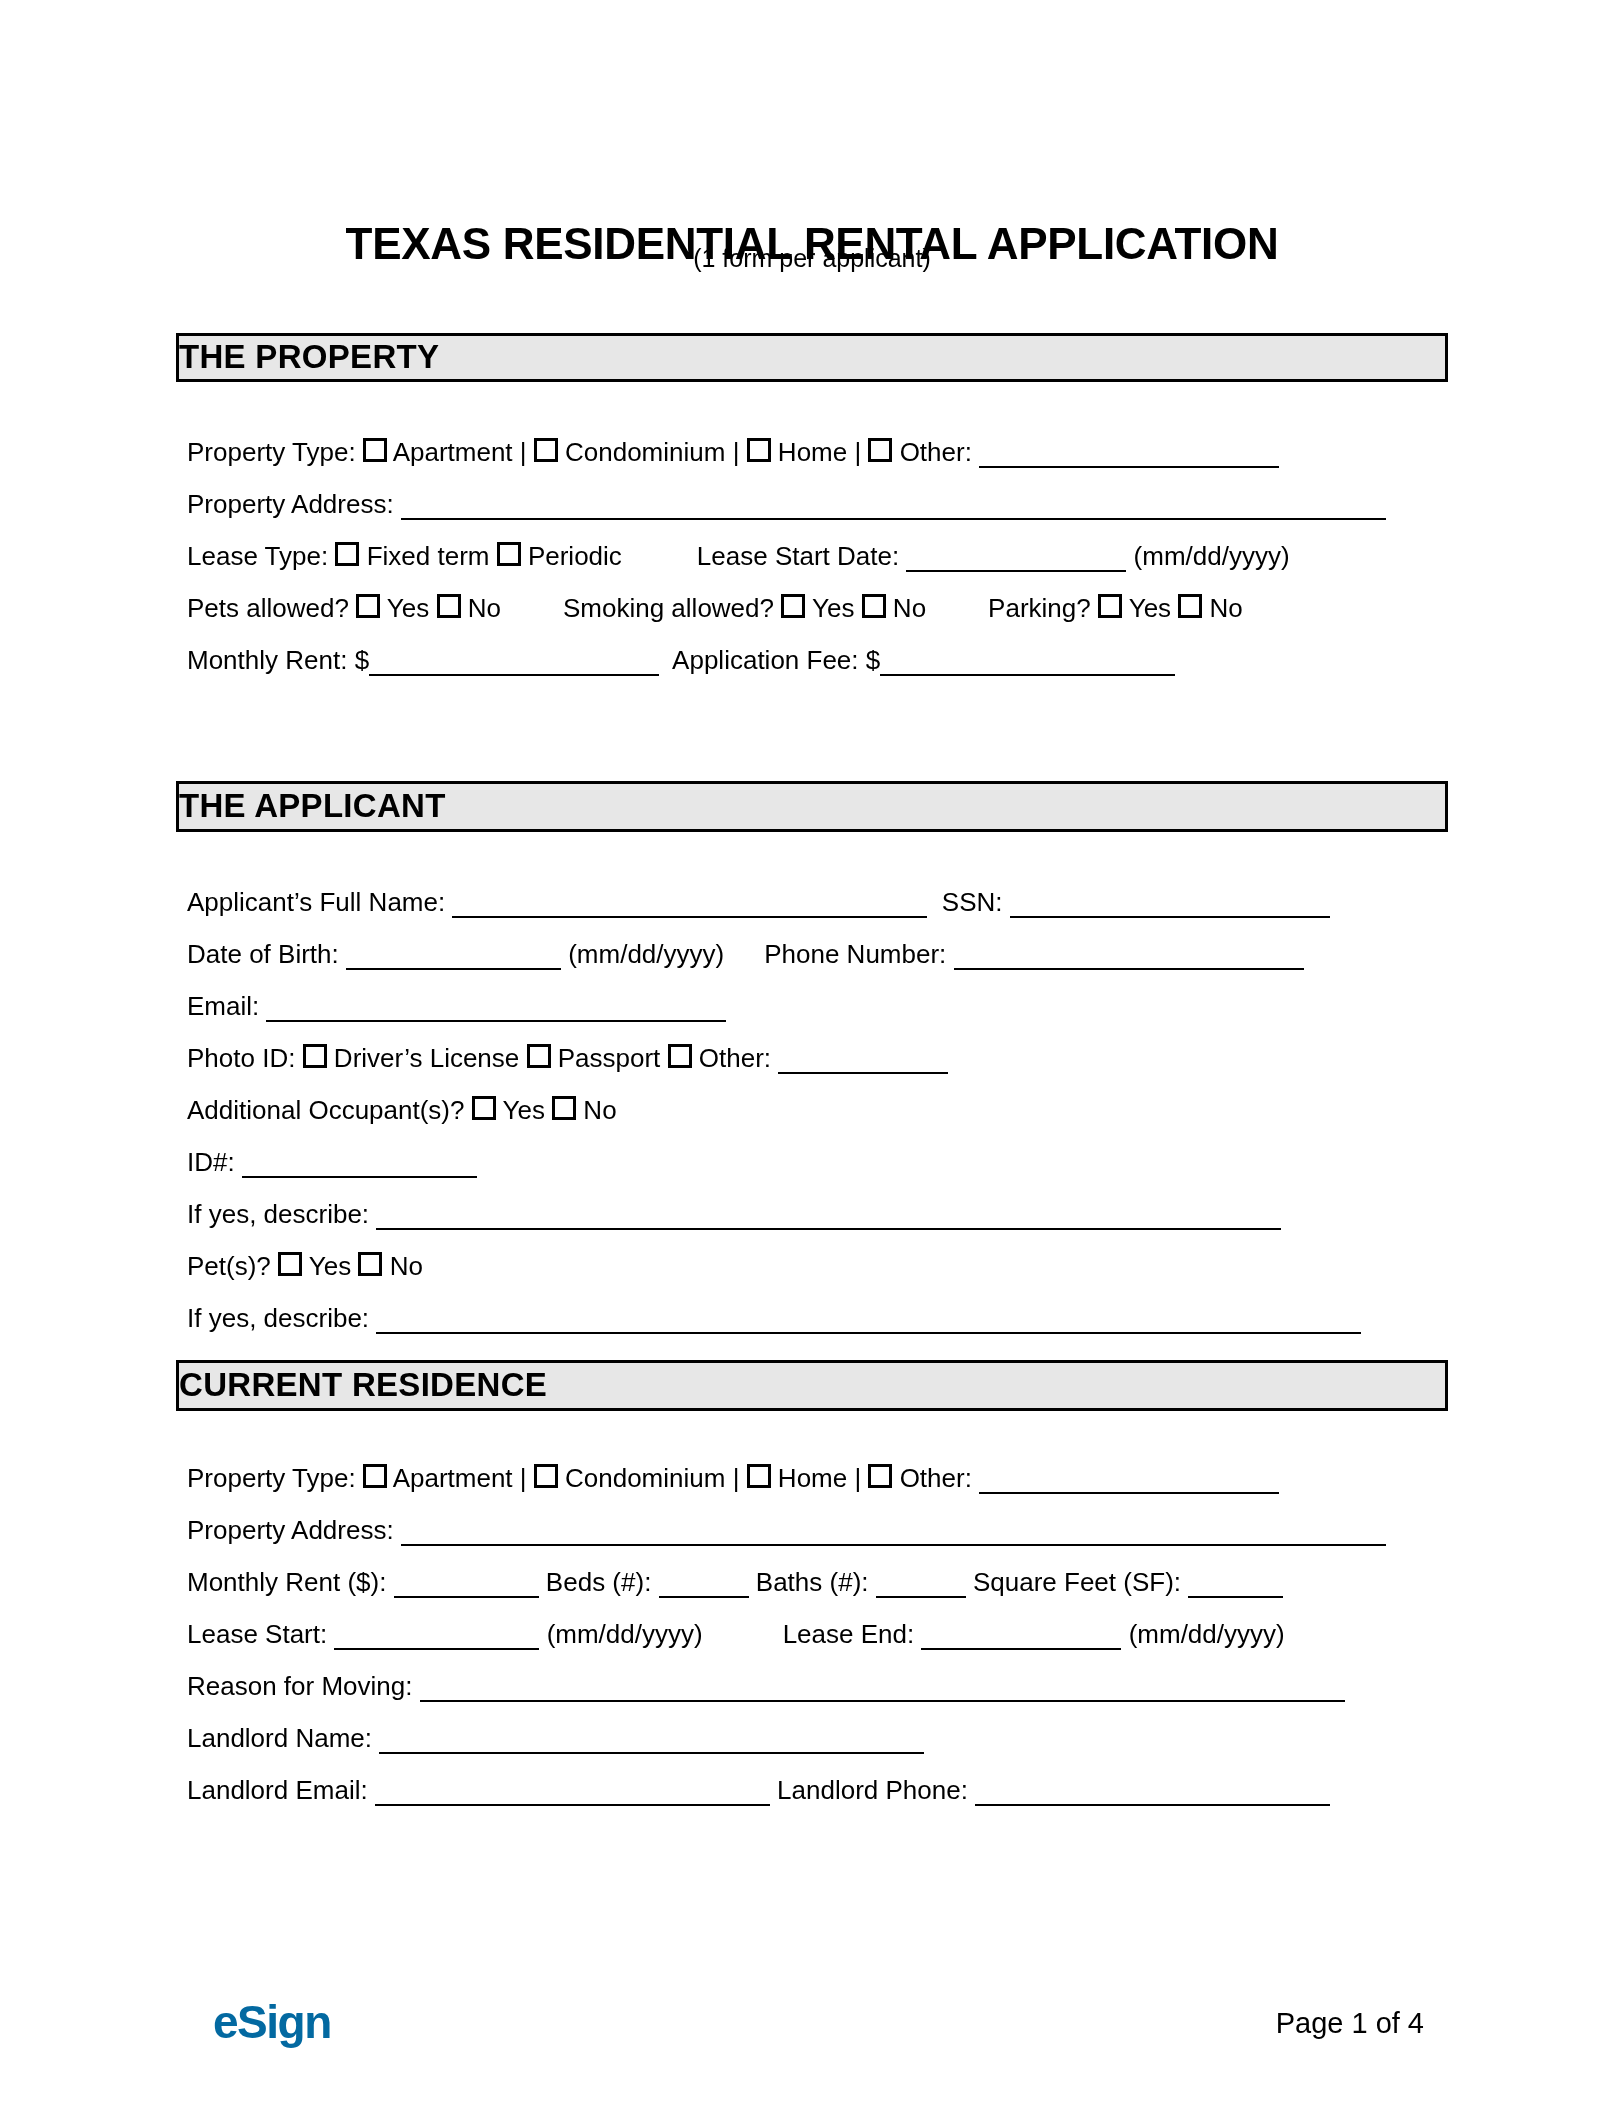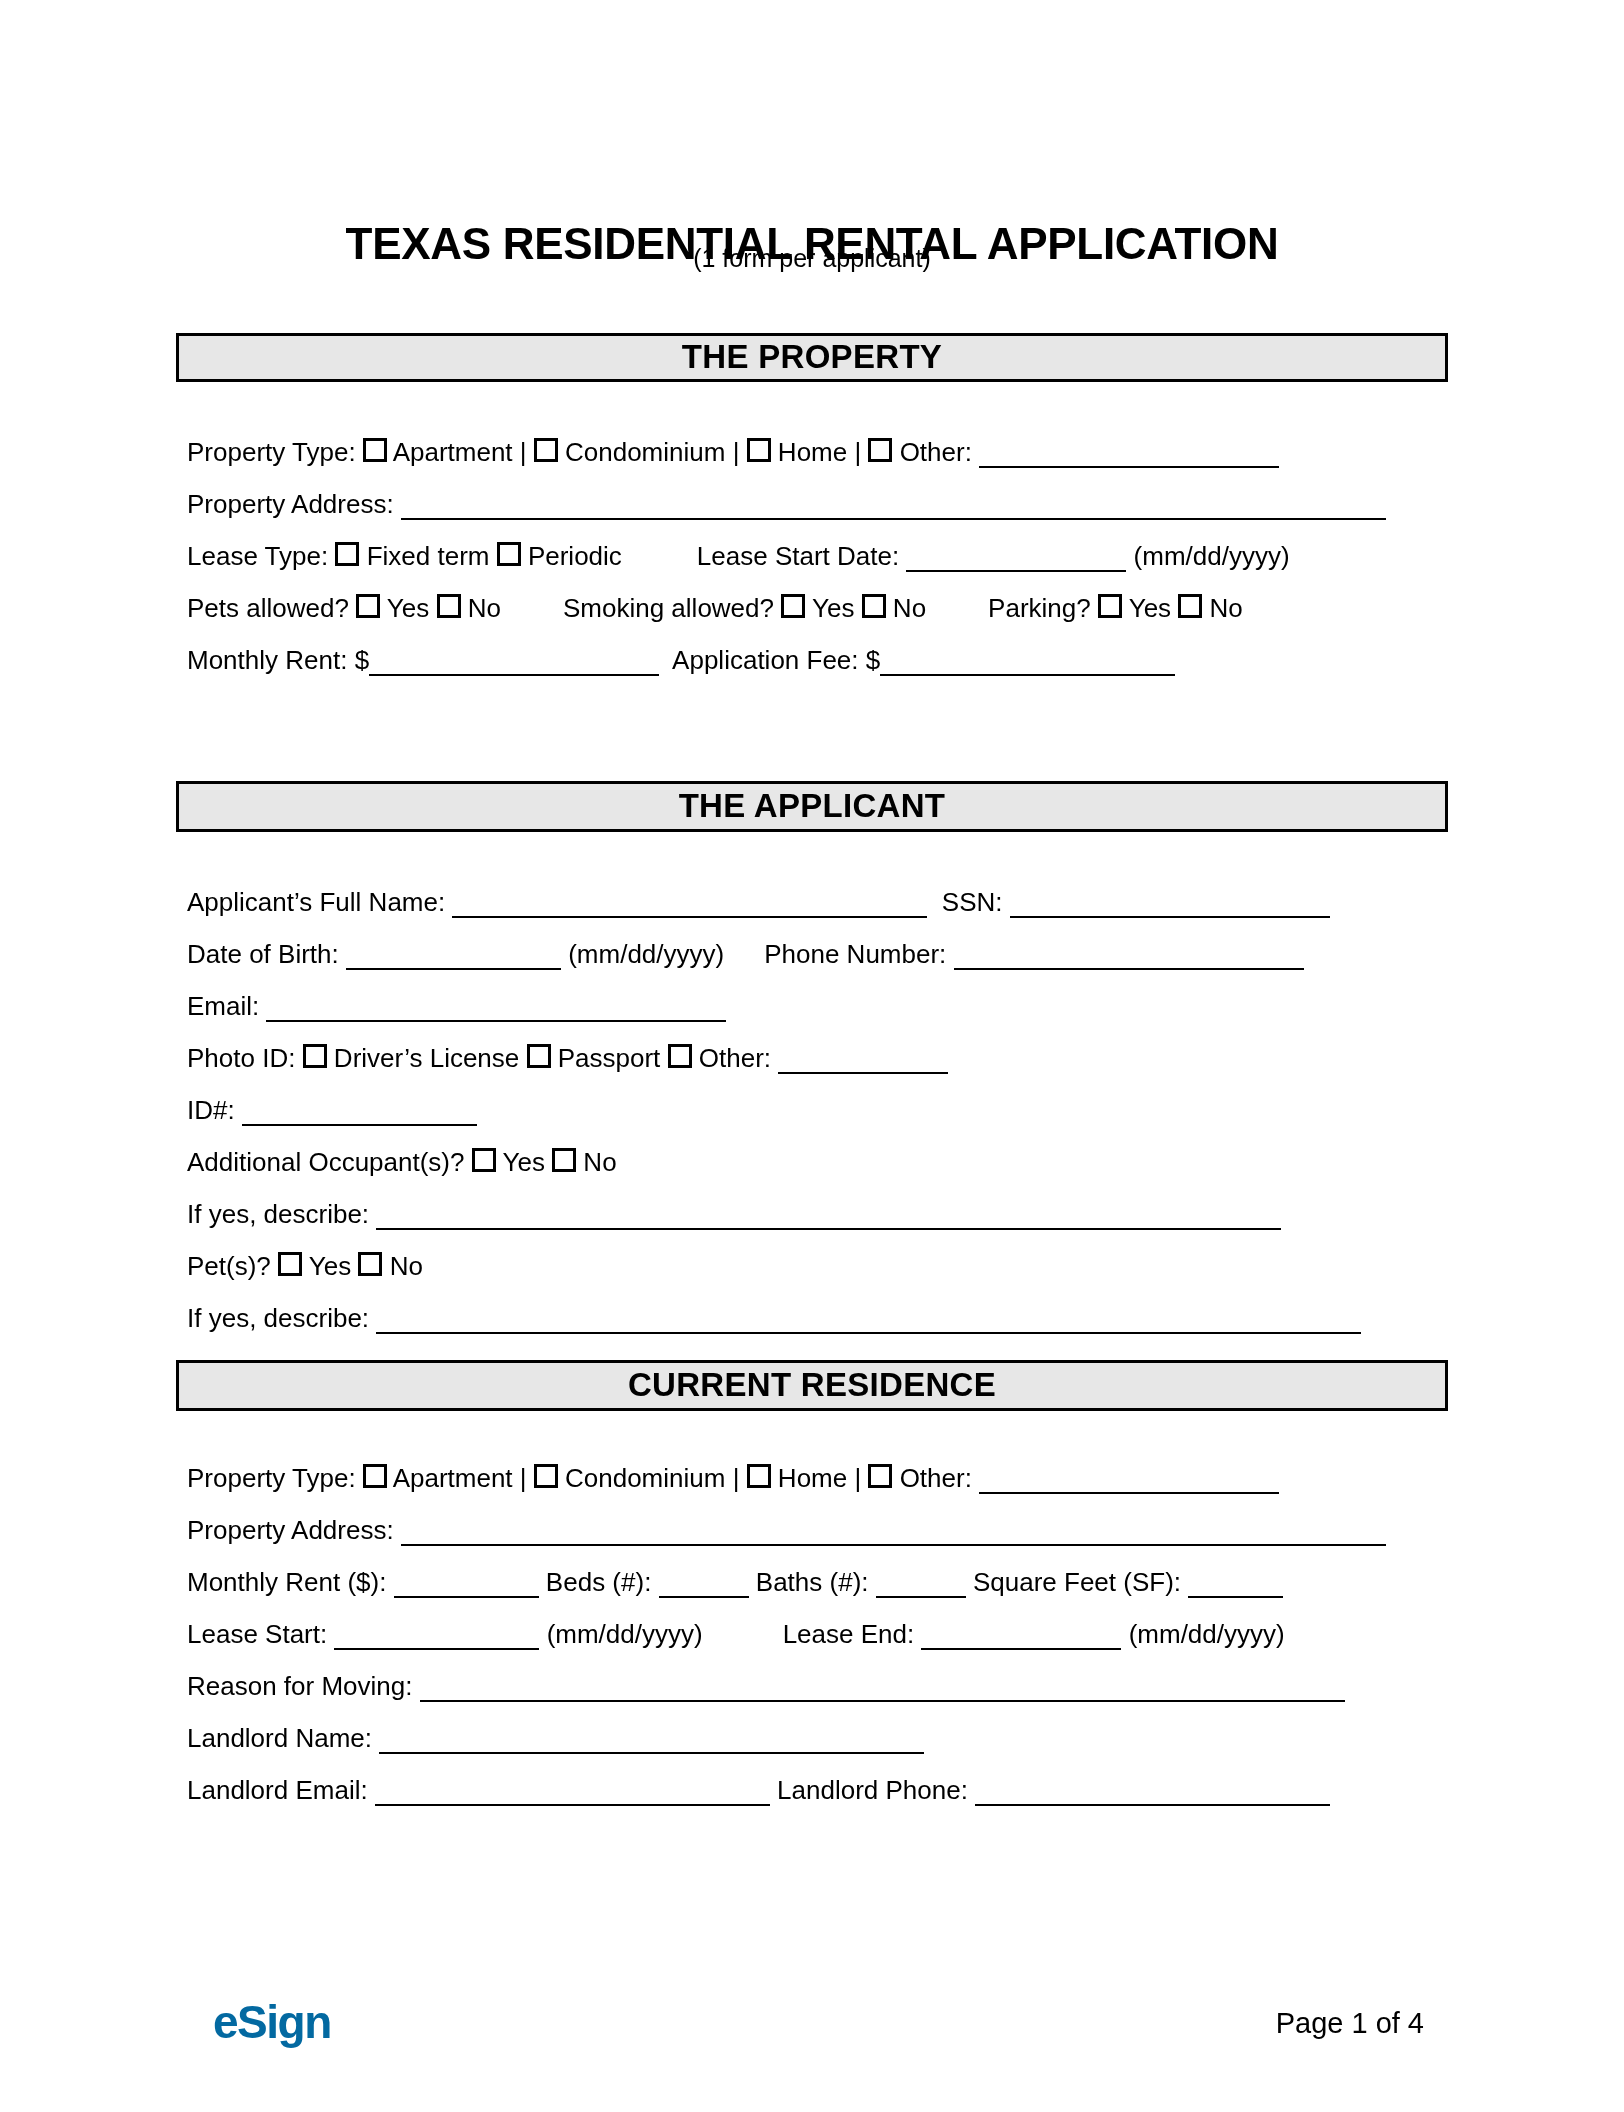--- a/index.html
+++ b/index.html
@@ -14,21 +14,21 @@
   }
   .subtitle{
     position:absolute;top:244px;left:0;right:0;text-align:center;
     font-size:25px;
   }
   .sec{position:absolute;left:176px;width:1272px;}
   .sec-property{top:333px;}
   .sec-applicant{top:781px;}
   .sec-residence{top:1360px;}
   .sec-head{
-    border:3px solid #000;text-align:center;background:#e7e7e7;
+    border:3px solid #000;background:#e7e7e7;
   }
   .sec-head.two-line{padding:3px 0 4px;}
   .sec-head.one-line{padding:4px 0 5px;}
   .sec-title{font-size:33px;font-weight:bold;line-height:36px;letter-spacing:.3px;}
   .sec-sub{font-size:22px;line-height:24px;}
   .rows{margin-left:11px;}
   .rows-property{margin-top:44px;}
   .rows-applicant{margin-top:44px;}
   .rows-residence{margin-top:41px;}
   .row{height:52px;line-height:52px;font-size:26px;white-space:pre;}
@@ -72,22 +72,22 @@
 
   <section class="sec sec-applicant">
     <div class="sec-head one-line" style="background: rgb(231, 231, 231);">
       <div class="sec-title">THE APPLICANT</div>
     </div>
     <div class="rows rows-applicant">
         <div class="row"><span class="txt">Applicant’s Full Name: </span><span class="line" style="width: 475px;"></span><span class="txt">  SSN: </span><span class="line" style="width: 320px;"></span></div>
         <div class="row"><span class="txt">Date of Birth: </span><span class="line" style="width: 215px;"></span><span class="txt"> (mm/dd/yyyy)</span><span class="gap" style="width: 40px;"></span><span class="txt">Phone Number: </span><span class="line" style="width: 350px;"></span></div>
         <div class="row"><span class="txt">Email: </span><span class="line" style="width: 460px;"></span></div>
         <div class="row"><span class="txt">Photo ID: </span><span class="cb"></span><span class="txt"> Driver’s License </span><span class="cb"></span><span class="txt"> Passport </span><span class="cb"></span><span class="txt"> Other: </span><span class="line" style="width: 170px;"></span></div>
+        <div class="row"><span class="txt">Additional Occupant(s)? </span><span class="cb"></span><span class="txt"> Yes </span><span class="cb"></span><span class="txt"> No</span></div>
         <div class="row"><span class="txt">ID#: </span><span class="line" style="width: 235px;"></span></div>
-        <div class="row"><span class="txt">Additional Occupant(s)? </span><span class="cb"></span><span class="txt"> Yes </span><span class="cb"></span><span class="txt"> No</span></div>
         <div class="row"><span class="txt">If yes, describe: </span><span class="line" style="width: 905px;"></span></div>
         <div class="row"><span class="txt">Pet(s)? </span><span class="cb"></span><span class="txt"> Yes </span><span class="cb"></span><span class="txt"> No</span></div>
         <div class="row"><span class="txt">If yes, describe: </span><span class="line" style="width: 985px;"></span></div>
       </div>
   </section>
 
   <section class="sec sec-residence">
     <div class="sec-head one-line" style="background: rgb(231, 231, 231);">
       <div class="sec-title">CURRENT RESIDENCE</div>
     </div>

